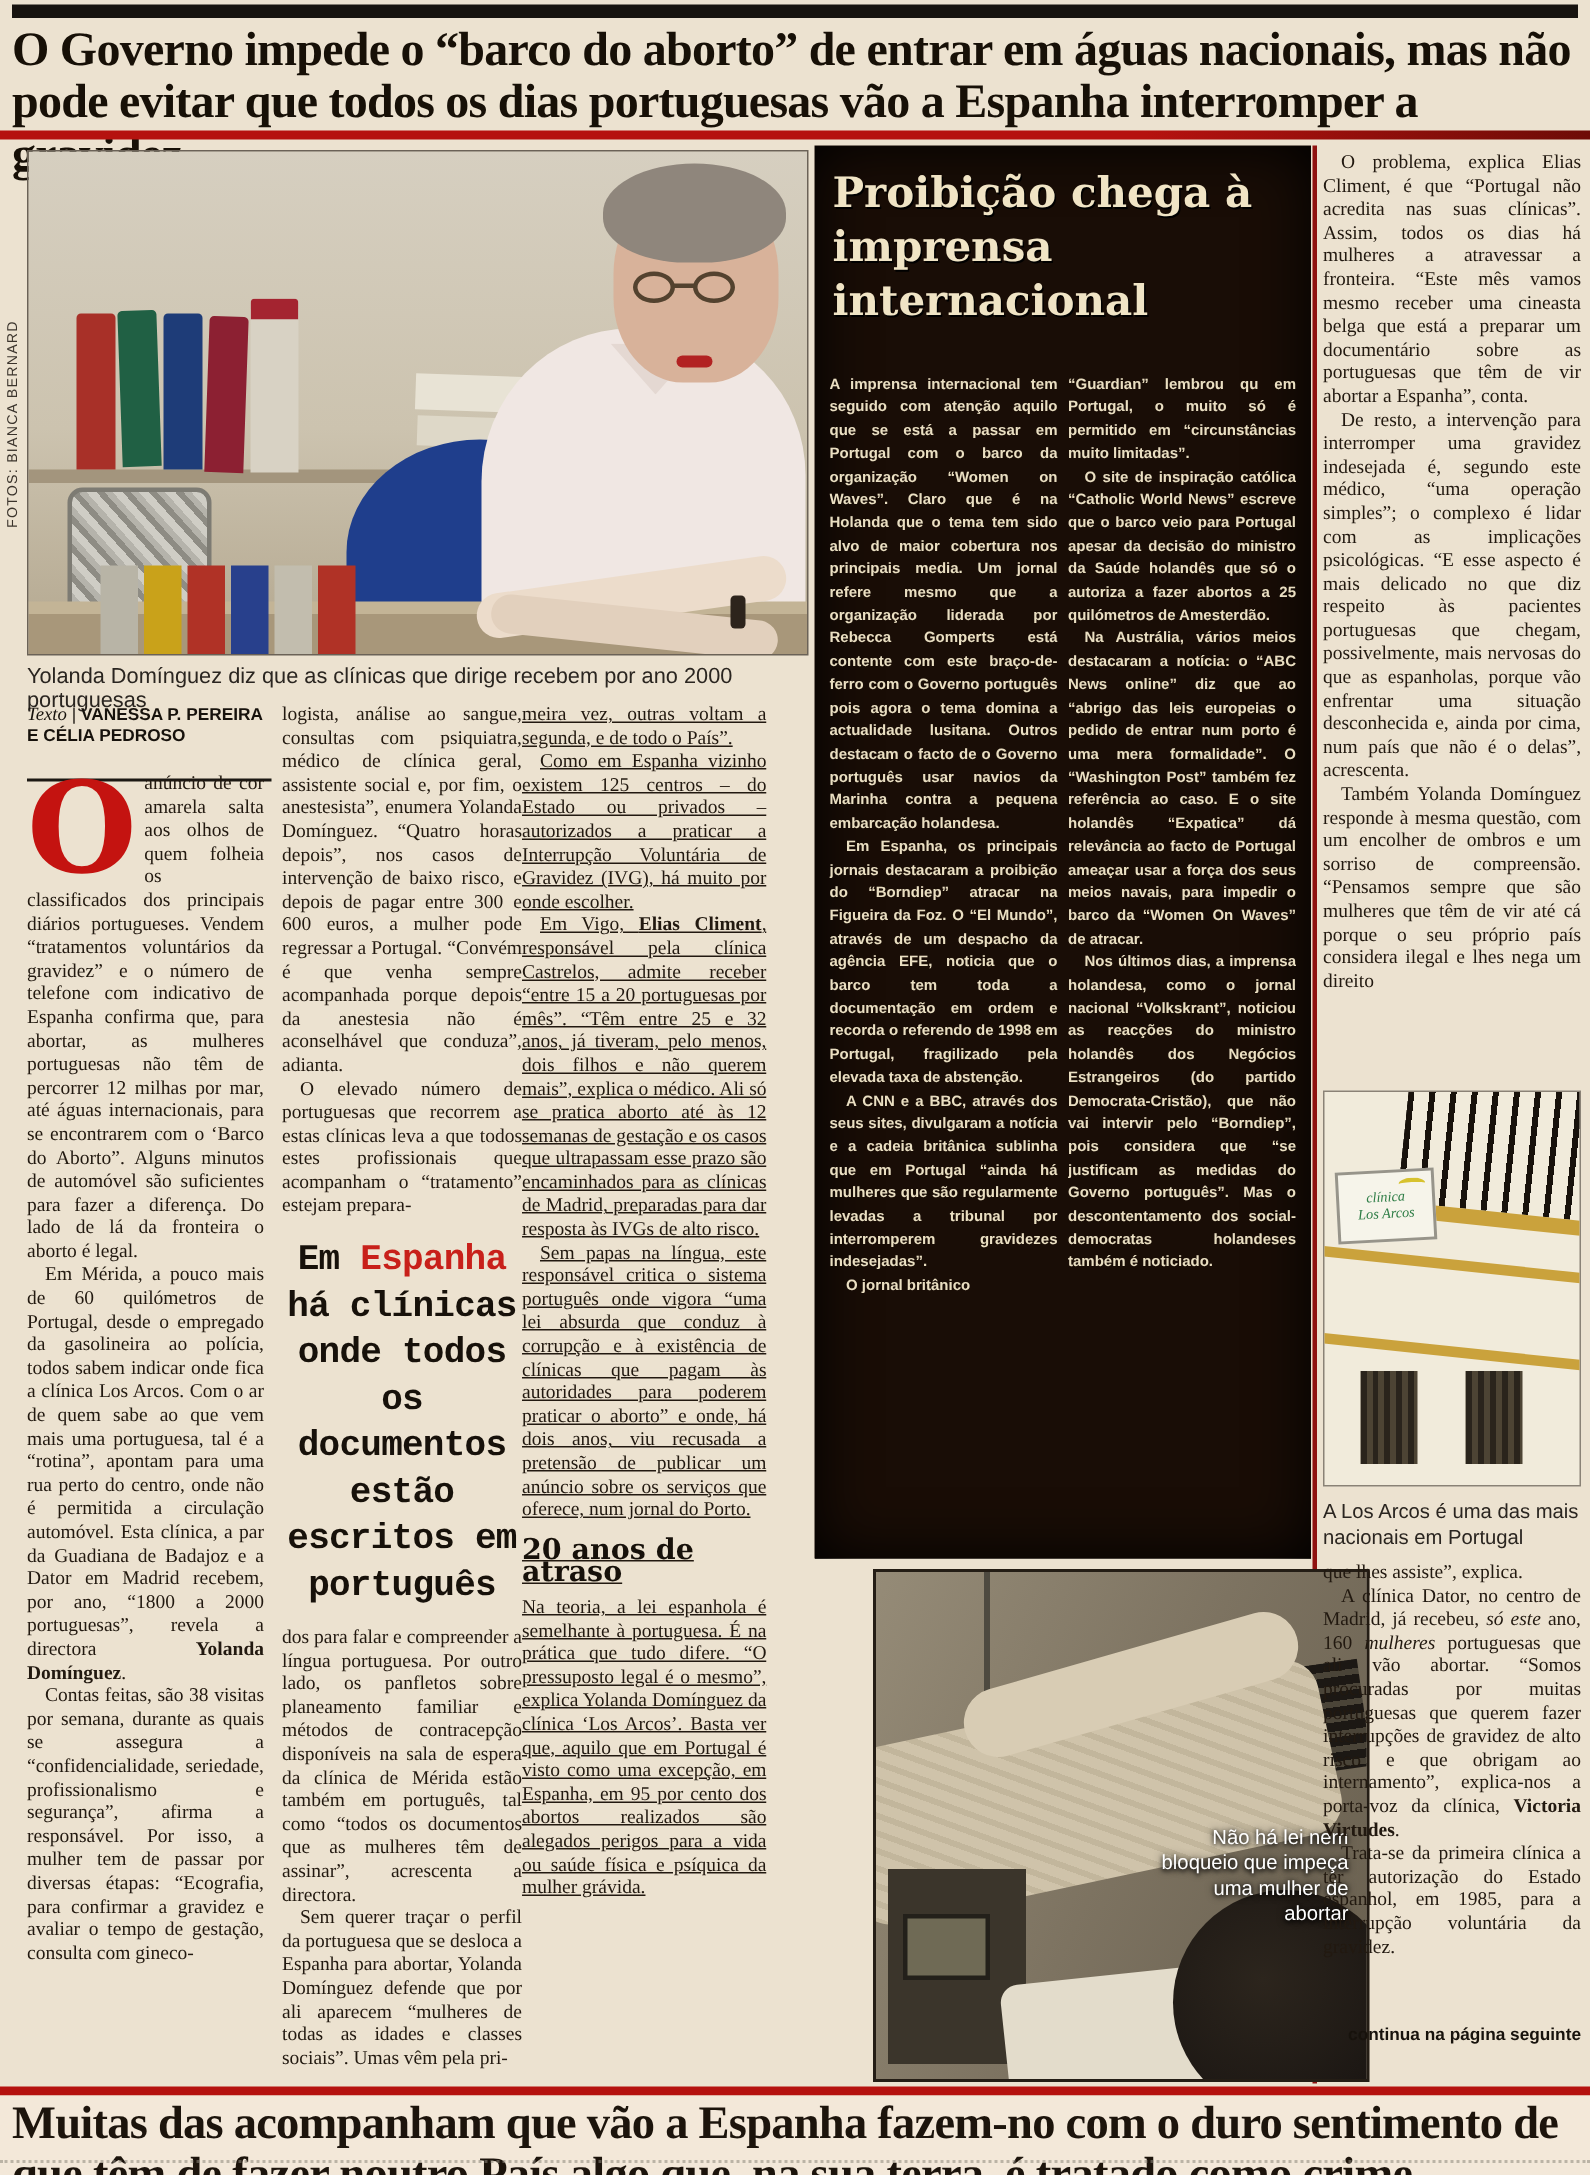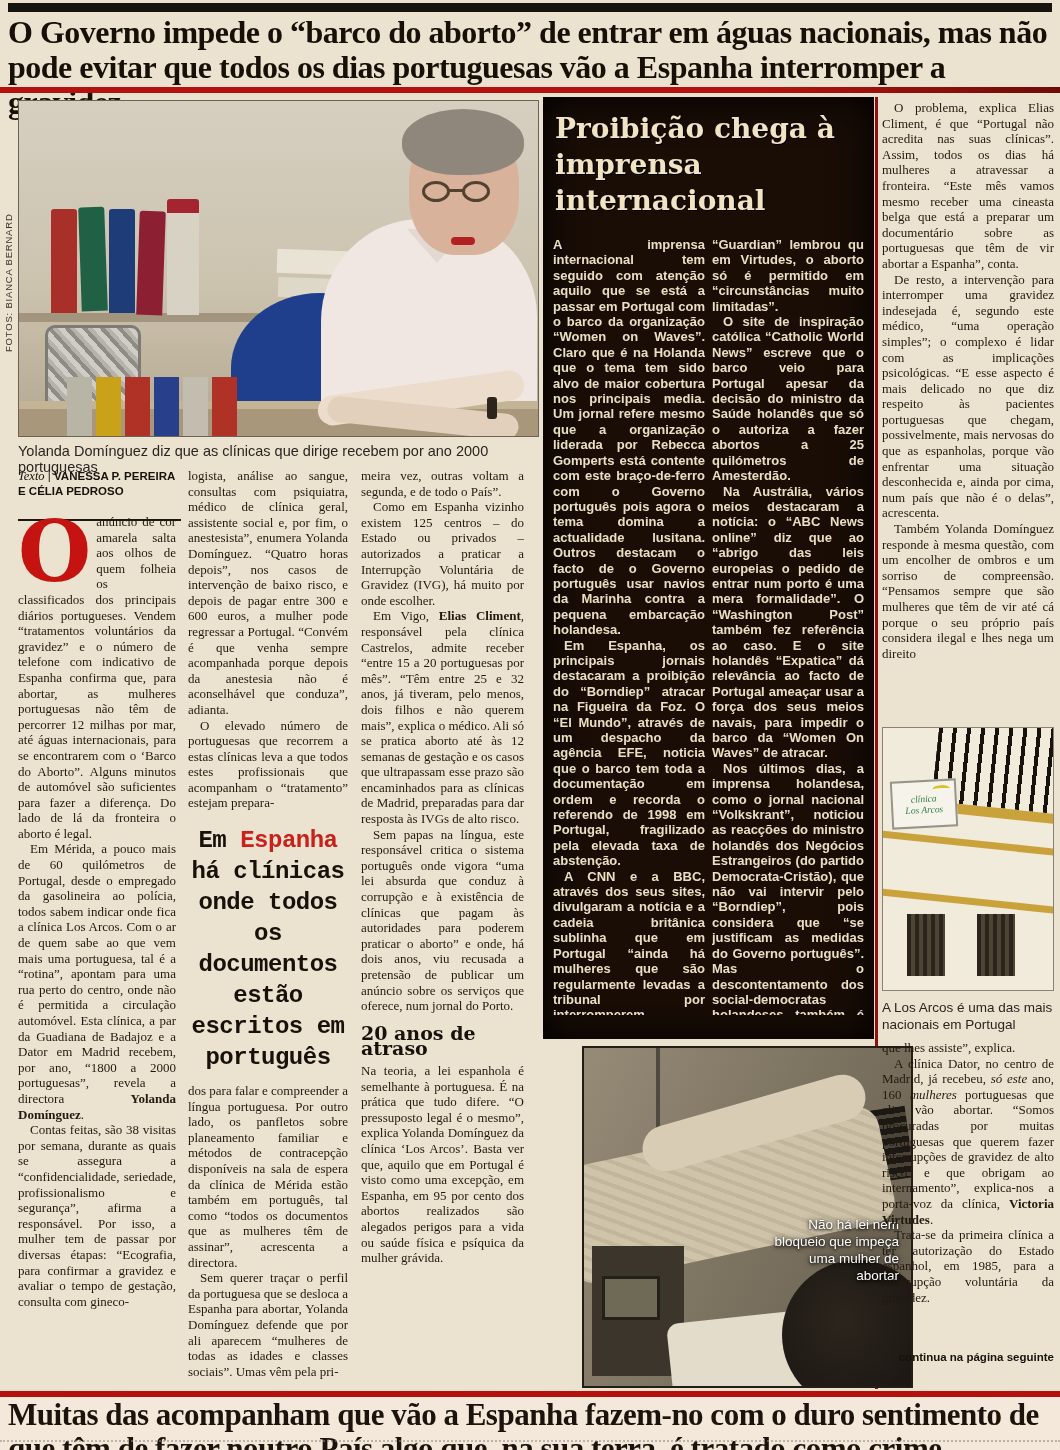--- a/index.html
+++ b/index.html
@@ -82,39 +82,39 @@
   #byline{left:18px;top:469px;width:163px;border-bottom:2px solid #1c1813;padding-bottom:22px;
     font-family:"Liberation Sans",sans-serif;font-size:11.5px;color:#17120c;}
   .byline-label{font-family:"Liberation Serif",serif;font-style:italic;font-size:12.5px;}
   .byline-author{font-weight:bold;}
   .byline-row2{font-weight:bold;margin-top:1px;}
 
   
   .col{overflow:hidden;text-align:justify;font-size:13px;line-height:15.6px;color:#221910;}
   #col1{left:18px;top:514px;width:158px;height:876px;}
   #col2{left:188px;top:468px;width:160px;height:922px;}
-  #col3{left:361px;top:468px;width:163px;height:922px;}
+  #col3{left:348px;top:468px;width:163px;height:922px;text-decoration:underline;}
   .para{margin:0;}
   .ind{text-indent:12px;}
   .dropcap{float:left;font-family:"DejaVu Serif",serif;font-weight:bold;font-size:84px;
     line-height:.8;color:var(--dropcap);padding:4px 5px 0 0;}
   #pull-quote{font-family:Liberation Mono, monospace;font-weight:bold;font-size:24px;line-height:31px;
     text-align:center;margin:14px 0 10px 0;color:#17110a;letter-spacing:-0.5px;}
   #col3-subhead{font-family:"DejaVu Serif",serif;font-weight:bold;font-size:19px;
     text-align:left;margin:12px 0 6px 0;color:#17110a;}
 
   
   #intl-box{left:543px;top:97px;width:331px;height:942px;background:var(--boxbg);
     box-shadow:inset 0 0 40px #000;}
   #intl-headline{position:absolute;left:12px;top:14px;width:302px;
     font-family:"DejaVu Serif",serif;font-weight:bold;font-size:28px;line-height:36px;
     color:#f0e4c5;text-shadow:1px 1px 0 #000;}
-  .box-col{position:absolute;top:140px;width:152px;height:778px;overflow:hidden;
+  .box-col{position:absolute;top:152px;width:152px;height:778px;overflow:hidden;
     text-align:justify;font-family:"Liberation Sans",sans-serif;font-weight:bold;
-    font-size:13px;line-height:15.4px;color:var(--boxtext);}
+    font-size:10px;line-height:15.4px;color:var(--boxtext);}
   #box-col-left{left:10px;}
   #box-col-right{left:169px;}
   .box-col .ind{text-indent:11px;}
 
   
   #mid-rule{left:875px;top:97px;width:3px;height:1292px;background:#8f1210;}
 
   
   #medical-photo{left:543px;top:1046px;width:331px;height:342px;overflow:hidden;
     border:2px solid #241d15;background:linear-gradient(115deg,#958b77 0%,#7d7361 50%,#675e4e 100%);margin-left:39px;}
@@ -244,21 +244,21 @@
 
 <div class="abs" id="intl-box">
   <h2 id="intl-headline">Proibição chega à imprensa internacional</h2>
   <div class="box-col" id="box-col-left">
     <p class="para"><span>A imprensa internacional tem seguido com atenção aquilo que se está a passar em Portugal com o barco da organização “Women on Waves”. Claro que é na Holanda que o tema tem sido alvo de maior cobertura nos principais media. Um jornal refere mesmo que a organização liderada por </span><span class="rt-b">Rebecca Gomperts</span><span> está contente com este braço-de-ferro com o Governo português pois agora o tema domina a actualidade lusitana. Outros destacam o facto de o Governo português usar navios da Marinha contra a pequena embarcação holandesa.</span></p>
     <p class="para ind">Em Espanha, os principais jornais destacaram a proibição do “Borndiep” atracar na Figueira da Foz. O “El Mundo”, através de um despacho da agência EFE, noticia que o barco tem toda a documentação em ordem e recorda o referendo de 1998 em Portugal, fragilizado pela elevada taxa de abstenção.</p>
     <p class="para ind">A CNN e a BBC, através dos seus sites, divulgaram a notícia e a cadeia britânica sublinha que em Portugal “ainda há mulheres que são regularmente levadas a tribunal por interromperem gravidezes indesejadas”.</p>
     <p class="para ind">O jornal britânico</p>
   </div>
   <div class="box-col" id="box-col-right">
-    <p class="para">“Guardian” lembrou qu em Virtudes, o aborto só é permitido em “circunstâncias muito limitadas”.</p>
+    <p class="para">“Guardian” lembrou qu em Portugal, o muito só é permitido em “circunstâncias muito limitadas”.</p>
     <p class="para ind">O site de inspiração católica “Catholic World News” escreve que o barco veio para Portugal apesar da decisão do ministro da Saúde holandês que só o autoriza a fazer abortos a 25 quilómetros de Amesterdão.</p>
     <p class="para ind">Na Austrália, vários meios destacaram a notícia: o “ABC News online” diz que ao “abrigo das leis europeias o pedido de entrar num porto é uma mera formalidade”. O “Washington Post” também fez referência ao caso. E o site holandês “Expatica” dá relevância ao facto de Portugal ameaçar usar a força dos seus meios navais, para impedir o barco da “Women On Waves” de atracar.</p>
     <p class="para ind">Nos últimos dias, a imprensa holandesa, como o jornal nacional “Volkskrant”, noticiou as reacções do ministro holandês dos Negócios Estrangeiros (do partido Democrata-Cristão), que não vai intervir pelo “Borndiep”, pois considera que “se justificam as medidas do Governo português”. Mas o descontentamento dos social-democratas holandeses também é noticiado.</p>
   </div>
 </div>
 
 <div class="abs" id="mid-rule"></div>
 
 <div class="abs" id="medical-photo">
   <div class="pole"></div>

